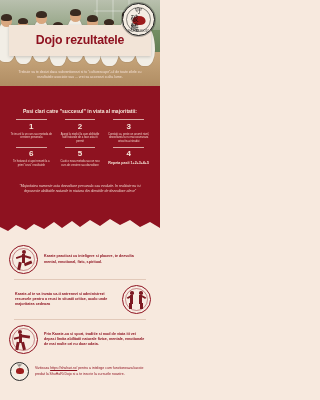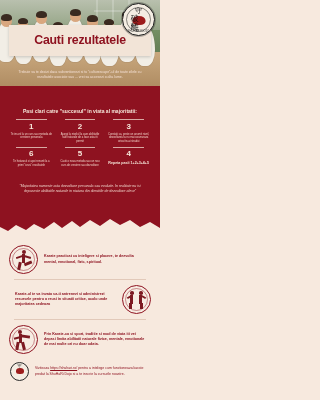--- a/index.html
+++ b/index.html
@@ -145,21 +145,21 @@
 
   <div class="logo">
     <div class="ring"></div>
     <div class="k1">守</div>
     <div class="blob"></div>
     <div class="k2">破離</div>
     <div class="lt">SHUHARI DOJO</div>
   </div>
 
   <div class="titlecard">
-    <div class="title">Cauti rezultatele</div>
+    <div class="title">Dojo rezultatele</div>
   </div>
 
   <div class="red">
     <div class="red-sub">Trebuie sa te decizi daca subventionezi si tu "culturescape"-ul de toate zilele cu rezultatele asociate sau ... vrei sa accesezi o alta lume.</div>
     <div class="steps-title">Pasi clari catre "succesul" in viata al majoritatii:</div>
 
     <div class="grid">
       <div class="row">
         <div class="cell">
           <div class="rule"></div>

